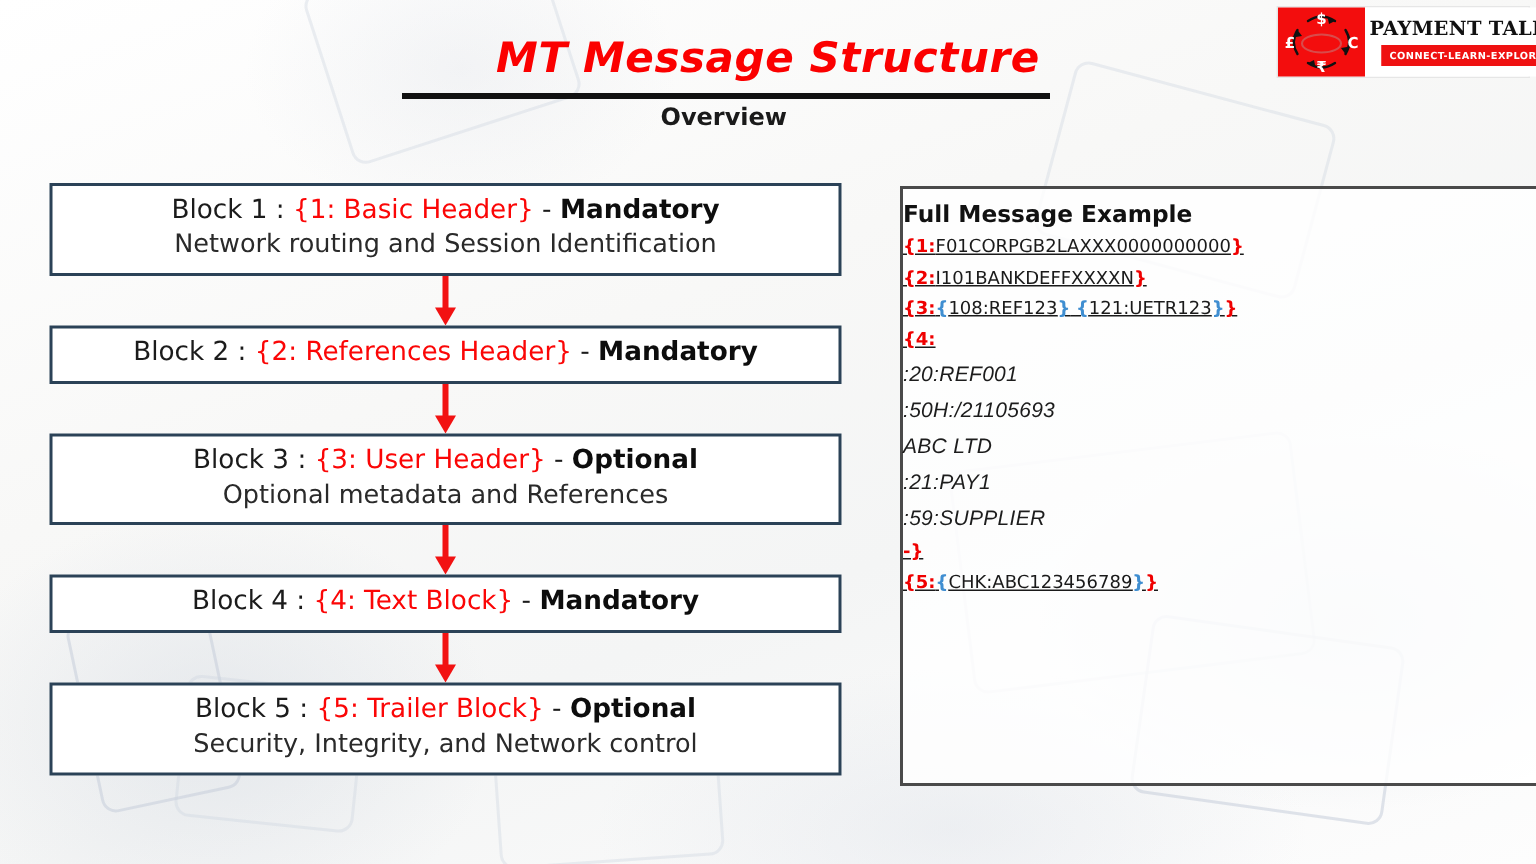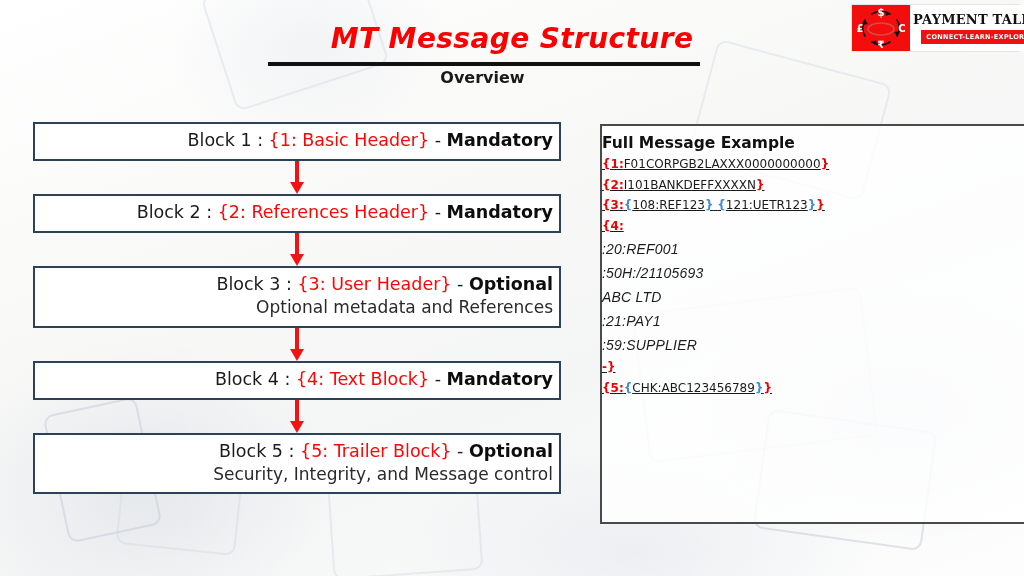--- a/index.html
+++ b/index.html
@@ -84,21 +84,21 @@
     font-family: "DejaVu Sans", "Liberation Sans", sans-serif;
     font-weight: bold; font-size: 16px; color: #1a1a1a;
   }
 
   
   #flow { position: absolute; left: 33px; top: 122px; width: 528px; z-index: 3; }
   .block-row { position: relative; }
   .block-box {
     border: 2px solid #2b4257;
     background: #ffffff;
-    text-align: right;
+    text-align: center;
     padding: 5px 6px 7px 6px;
     line-height: 1.32;
   }
   .block-title {
     font-size: 17.5px;
     color: #1b1b1b;
     font-family: "DejaVu Sans", "Liberation Sans", sans-serif;
     white-space: nowrap;
   }
   .block-title .tag { color: #fb0606; }
@@ -203,20 +203,21 @@
 
 <div id="page-title">MT Message Structure</div>
 <div id="title-rule"></div>
 <div id="page-subtitle">Overview</div>
 
 <div id="flow">
 
   <div class="block-row">
     <div class="block-box">
       <div class="block-title"><span class="lbl">Block 1 : </span><span class="tag">{1: Basic Header}</span><span class="dash"> - </span><span class="req">Mandatory</span></div>
+      <div class="block-desc">Network routing and Session Identification</div>
     </div>
   </div>
   <div class="arrow-gap">
     <div class="arrow">
         <div class="shaft"></div>
         <div class="head"></div>
       </div>
   </div>
 
   <div class="block-row">
@@ -252,21 +253,21 @@
   <div class="arrow-gap">
     <div class="arrow">
         <div class="shaft"></div>
         <div class="head"></div>
       </div>
   </div>
 
   <div class="block-row">
     <div class="block-box">
       <div class="block-title"><span class="lbl">Block 5 : </span><span class="tag">{5: Trailer Block}</span><span class="dash"> - </span><span class="req">Optional</span></div>
-      <div class="block-desc">Security, Integrity, and Message control</div>
+      <div class="block-desc">Security, Integrity, and Network control</div>
     </div>
   </div>
 
 </div>
 
 <div id="example-panel">
   <div id="example-heading">Full Message Example</div>
 
   <div class="msg-line hdr"><span class="r">{1:</span><span class="k">F01CORPGB2LAXXX0000000000</span><span class="r">}</span></div>
 

